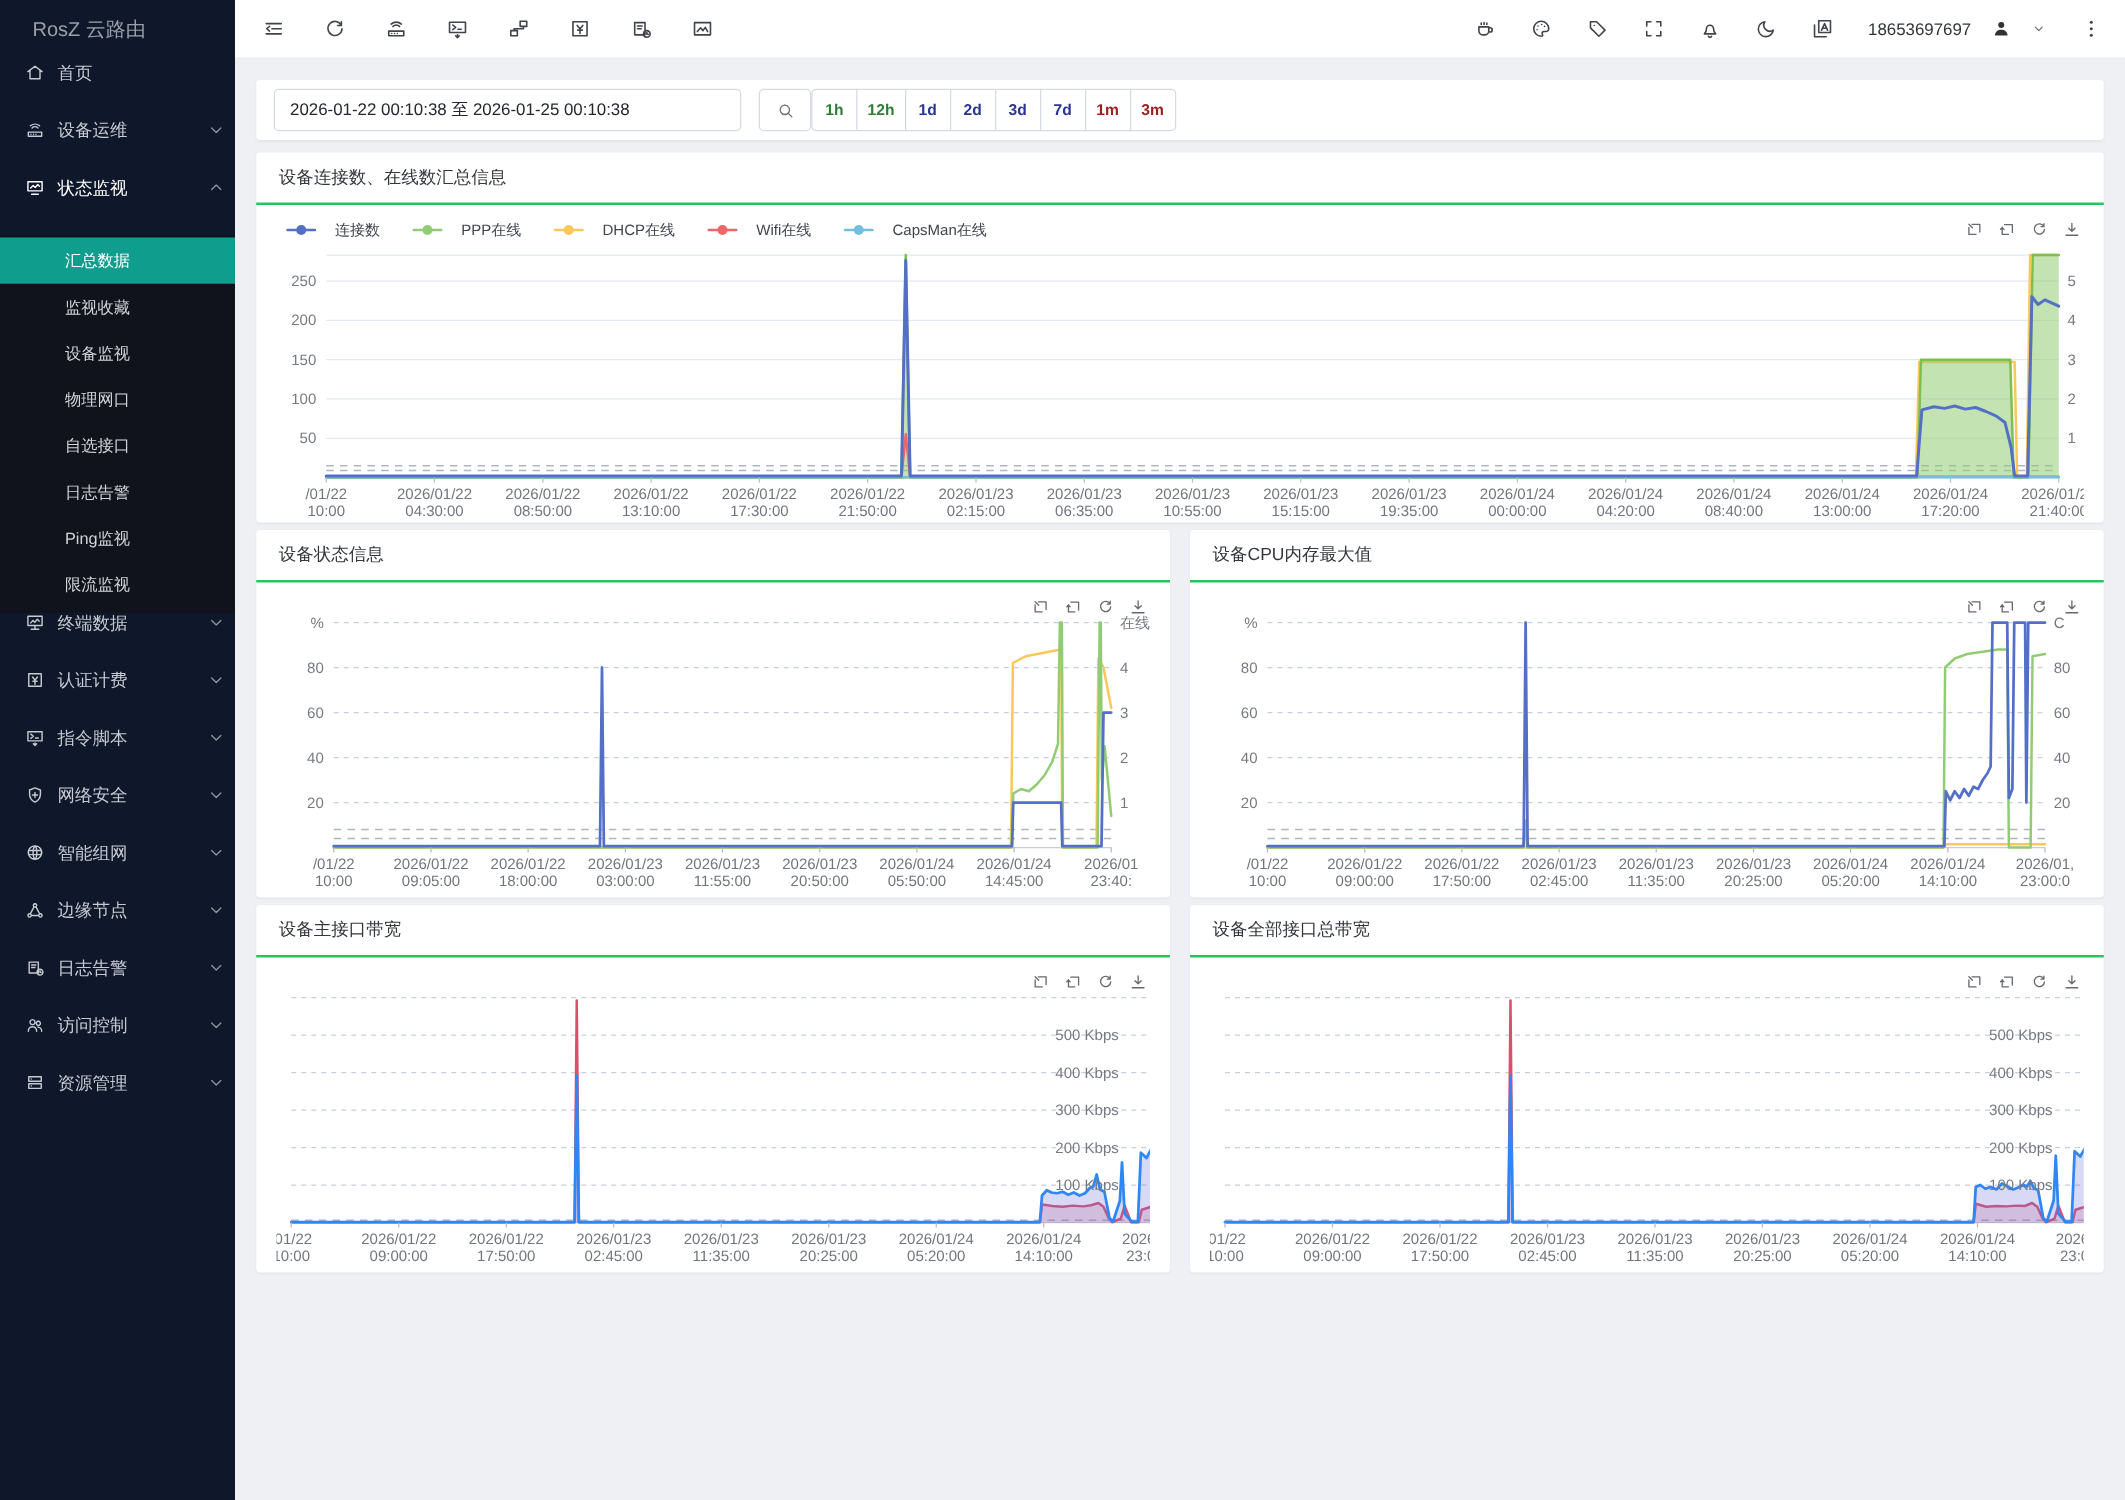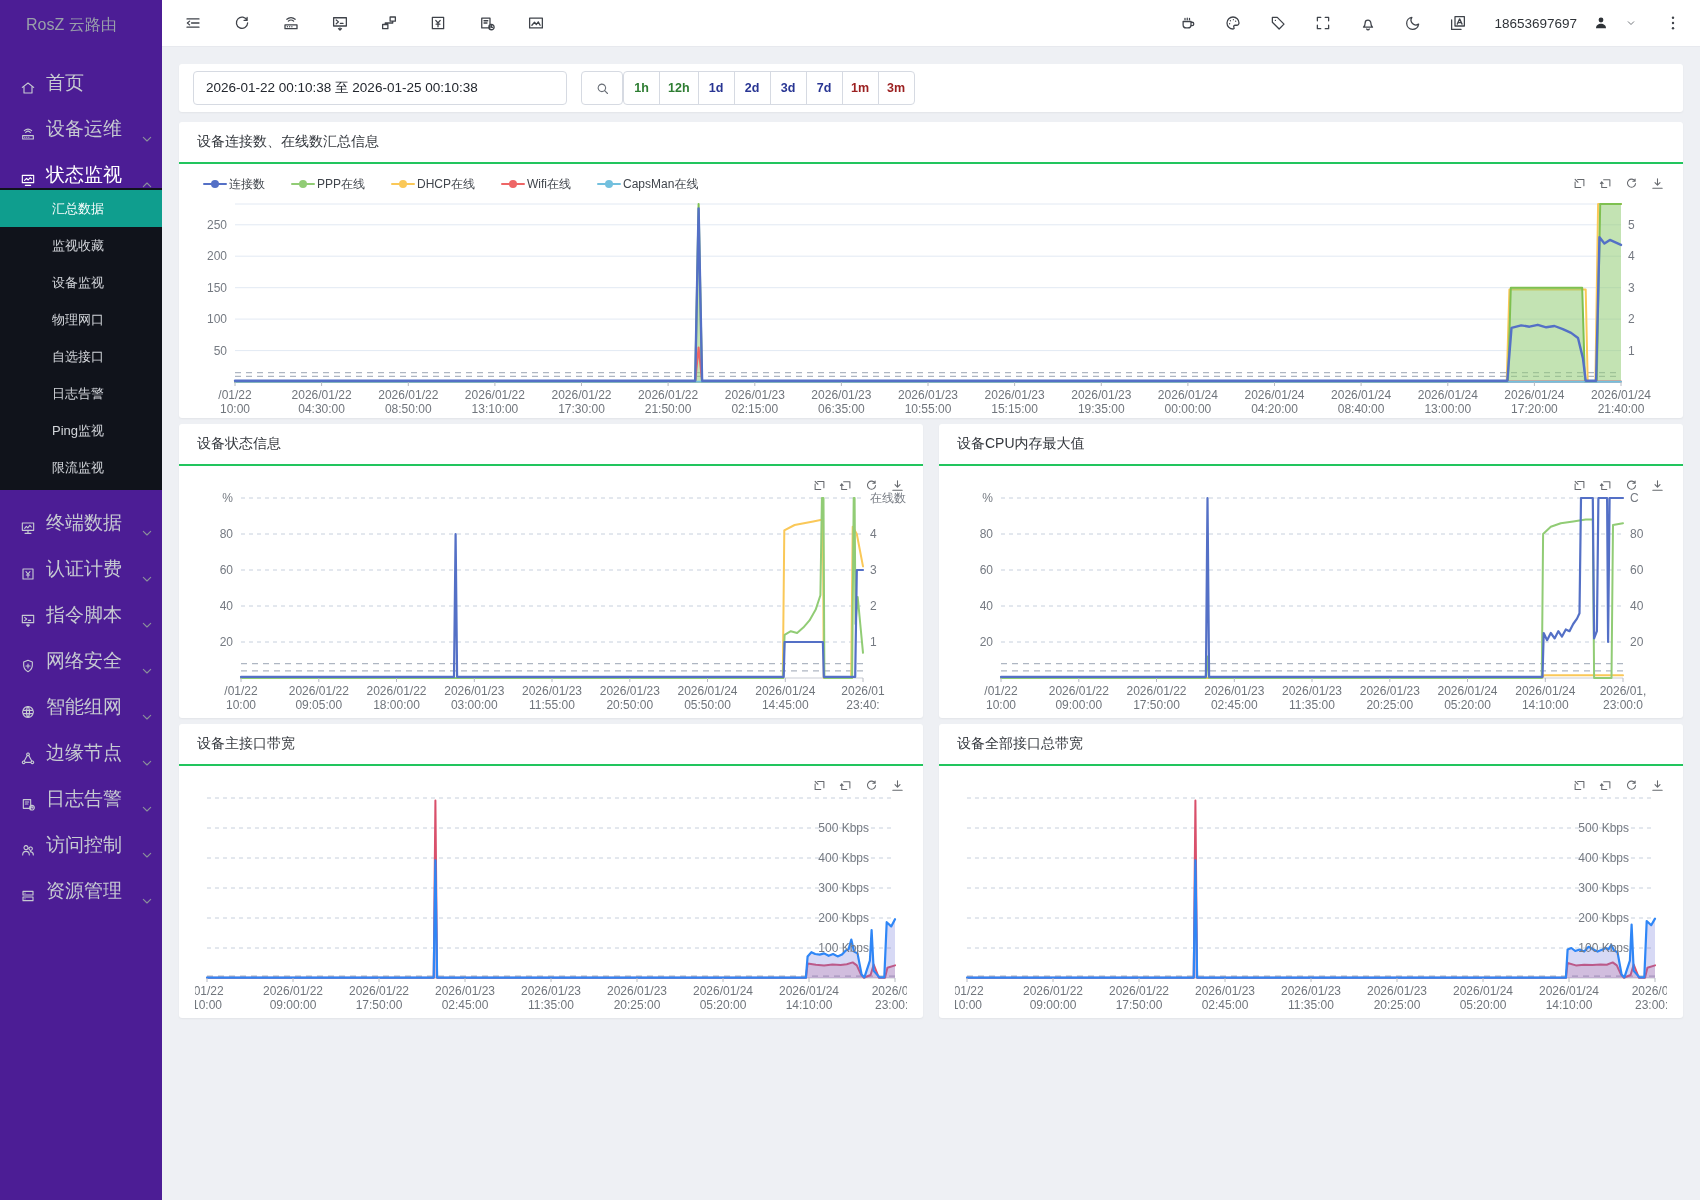--- a/index.html
+++ b/index.html
@@ -1,22 +1,22 @@
 <!DOCTYPE html>
 <html><head>
 <meta charset="utf-8">
 <style>
 *{margin:0;padding:0;box-sizing:border-box}
 html,body{width:1700px;height:1200px}
 body{display:flex;font-family:"Liberation Sans","DejaVu Sans",sans-serif;background:#eef0f4;overflow:hidden}
 .ic{fill:none;stroke:currentColor;stroke-width:1.7;stroke-linecap:round;stroke-linejoin:round;display:block}
 
-.sidebar{width:162px;height:1200px;background:#4c1d95;flex-shrink:0;color:#c6cad1;overflow:hidden}
+.sidebar{width:188px;height:1200px;background:#0f172a;flex-shrink:0;color:#c6cad1;overflow:hidden}
 .logo{height:50px;line-height:50px;padding-left:26px;font-size:16px;color:#99a0aa}
-.side-item{height:46px;display:flex;align-items:flex-end;padding:0 12px 0 20px;font-size:19px;cursor:pointer;color:#c6cad1}
+.side-item{height:46px;display:flex;align-items:flex-start;padding:0 12px 0 20px;font-size:14px;cursor:pointer;color:#c6cad1}
 .side-item .ic{width:16px;height:16px;margin-right:10px;flex-shrink:0}
 .side-label{flex:1;white-space:nowrap}
 .side-item .chev{width:11px;height:11px;color:#8a909a}
 .side-item.active{color:#fff}
 .submenu{background:#10131b;padding:2px 0 4px}
 .sub-item{height:37px;line-height:37px;padding-left:52px;font-size:13px;color:#d2d5da;cursor:pointer;white-space:nowrap}
 .sub-item.selected{background:#0f9e8e;color:#fff}
 
 .main{flex:1;display:flex;flex-direction:column;min-width:0}
 .topbar{height:47px;background:#fff;display:flex;align-items:center;padding:0 18px 0 22px;border-bottom:1px solid #e7e9ee;flex-shrink:0}
@@ -37,21 +37,21 @@
 .range-btn{min-width:37px;height:34px;border:1px solid #d6dae2;background:#fff;font-size:12.5px;font-weight:700;padding:0 8px;margin-left:-1px;cursor:pointer}
 .range-btn:first-child{border-radius:4px 0 0 4px;margin-left:0}
 .range-btn:last-child{border-radius:0 4px 4px 0}
 .panel{background:#fff;border-radius:3px;box-shadow:0 1px 2px rgba(0,0,0,.05)}
 .panel-header{height:42px;border-bottom:2px solid #22c55e;display:flex;align-items:center;padding:0 18px;font-size:14px;color:#33373d}
 .row{display:flex;gap:16px;margin-top:6px}
 .row .panel{flex:1;min-width:0}
 .chart-wrap{position:relative;padding:0 16px}
 .pt10{padding-top:10px}
 .legend-row{height:32px;display:flex;align-items:center;gap:26px;padding-left:8px;padding-top:8px}
-.lg-item{display:flex;align-items:center;font-size:12px;color:#40454c;gap:2px;cursor:pointer}
+.lg-item{display:flex;align-items:center;font-size:12px;color:#40454c;gap:15px;cursor:pointer}
 .lg-marker{position:relative;width:24px;height:8px}
 .lg-line{position:absolute;top:3px;left:0;width:24px;height:2px;border-radius:1px}
 .lg-dot{position:absolute;top:0;left:8px;width:8px;height:8px;border-radius:50%}
 .toolbox{position:absolute;right:18px;top:12px;display:flex;gap:11px;color:#66696e;z-index:2}
 .tbi{width:15px;height:15px;cursor:pointer}
 .tbi .ic{width:15px;height:15px}
 .chart{width:100%;overflow:hidden}
 #chart1{height:222px}
 #chart2,#chart3,#chart4,#chart5{height:242px}
 </style>

